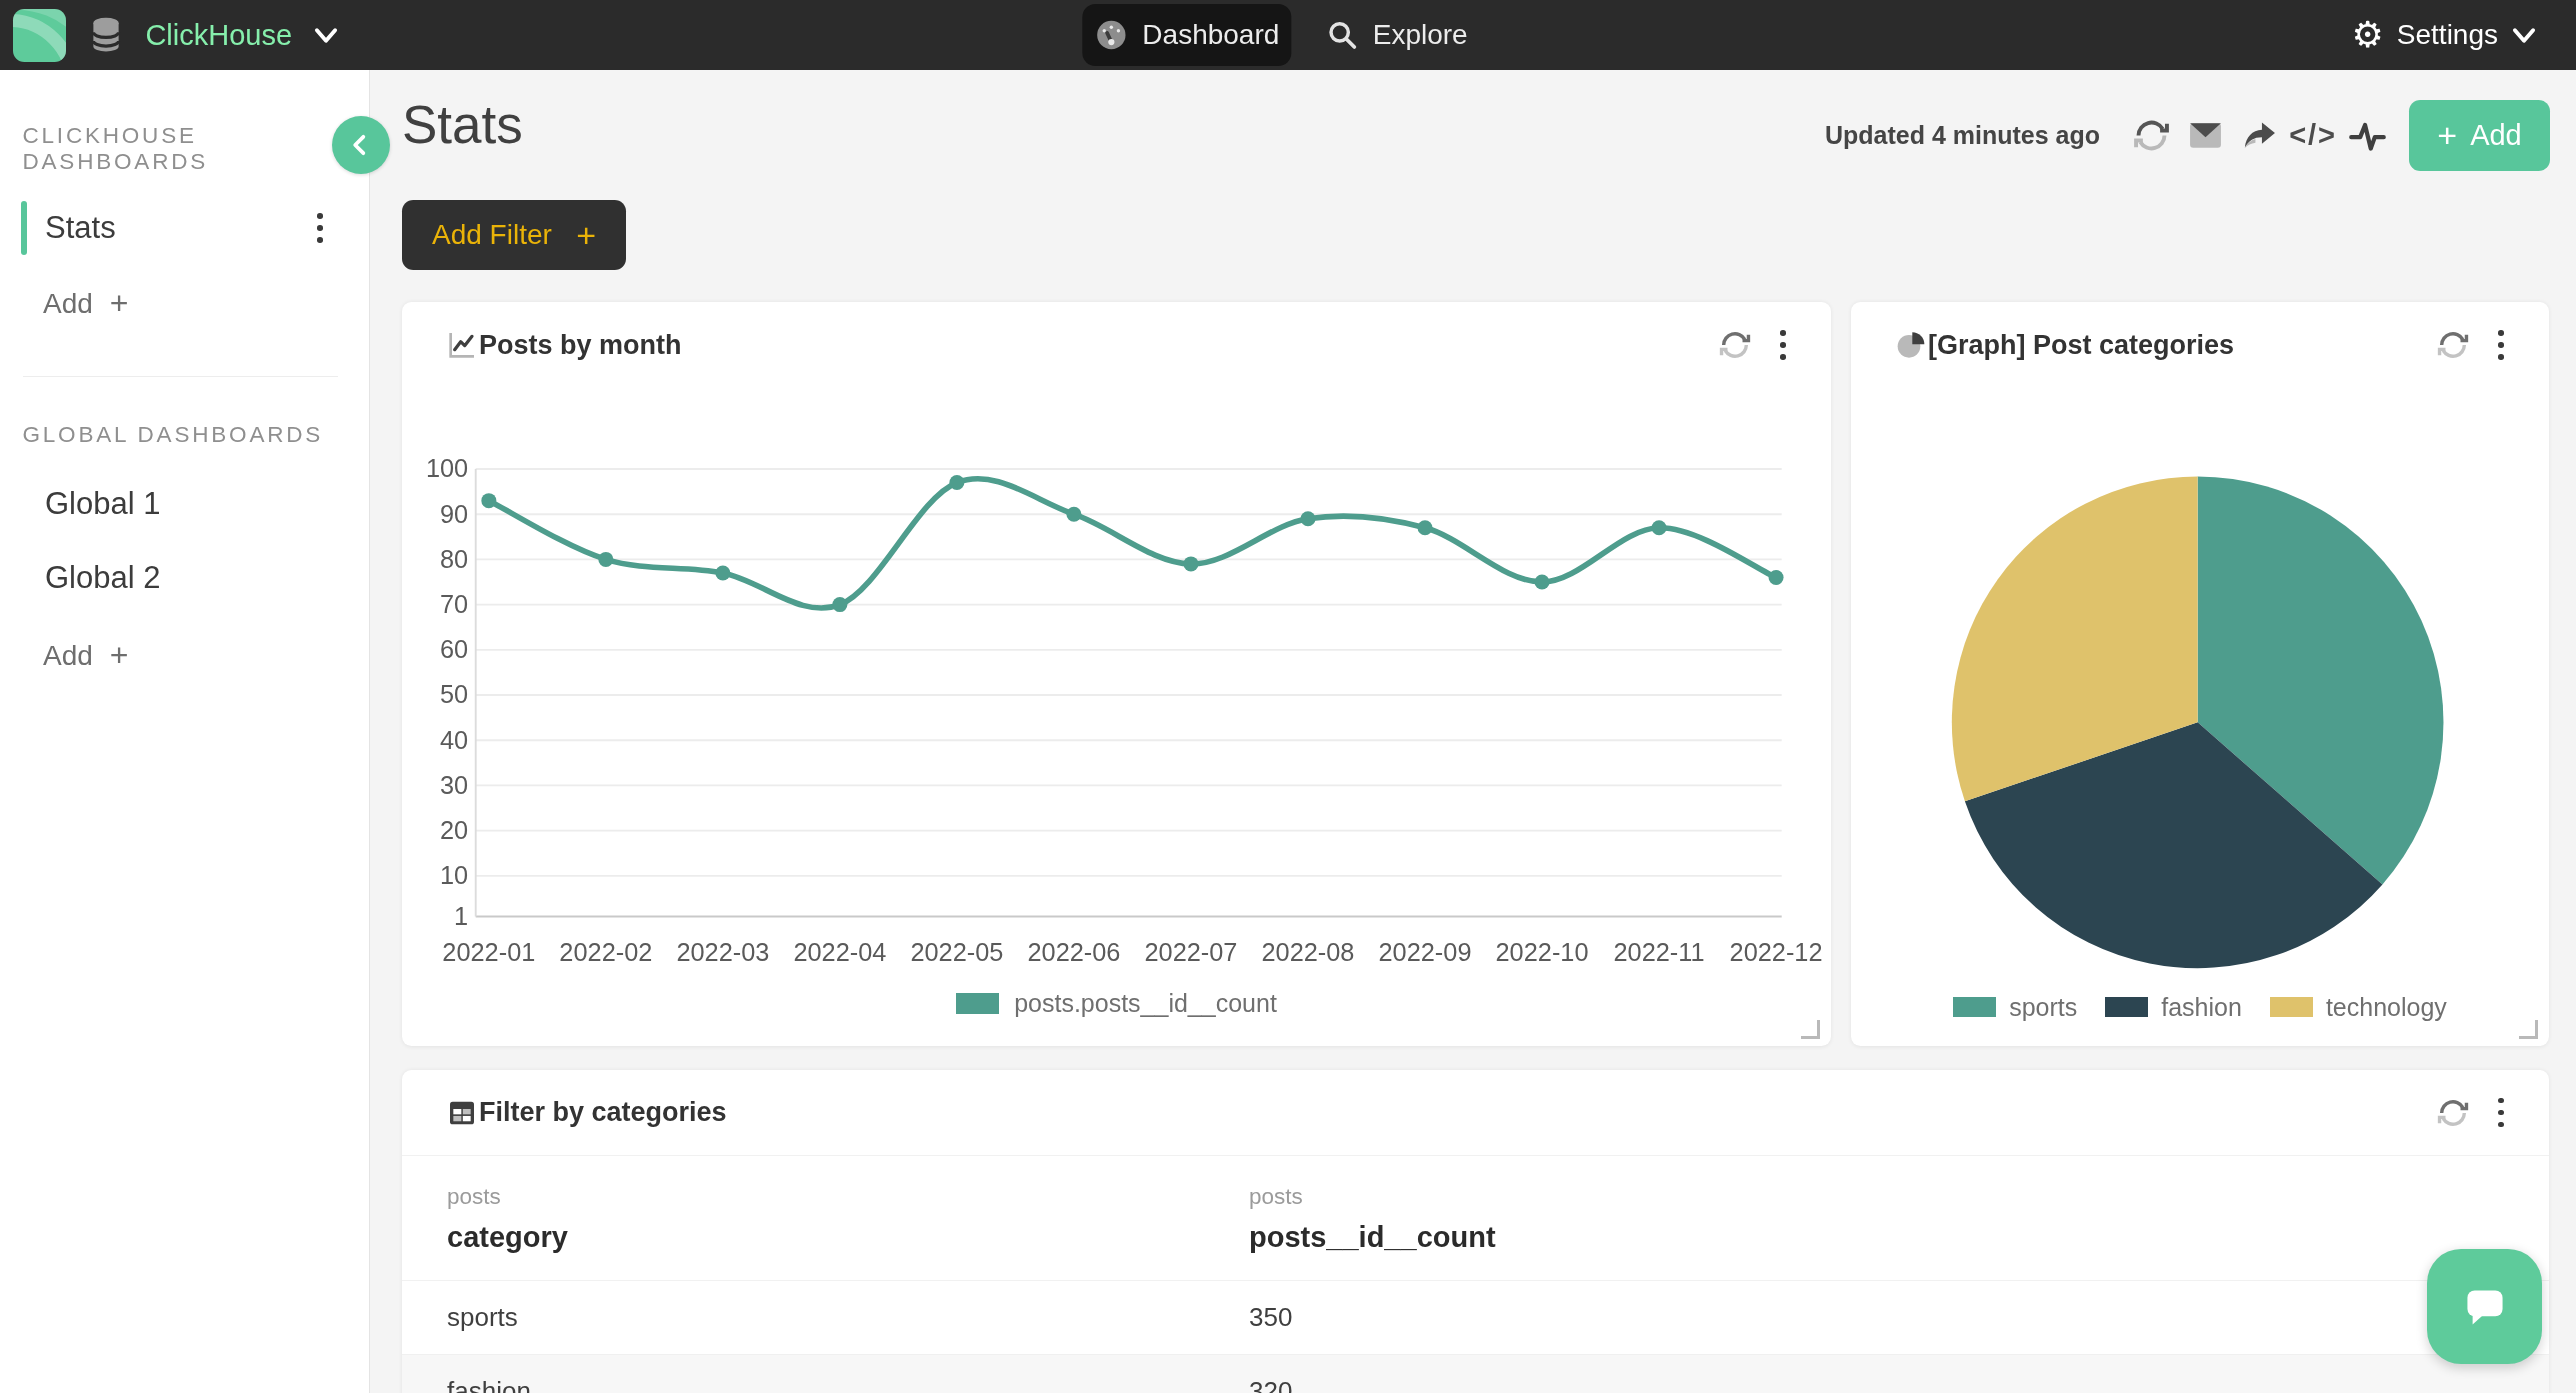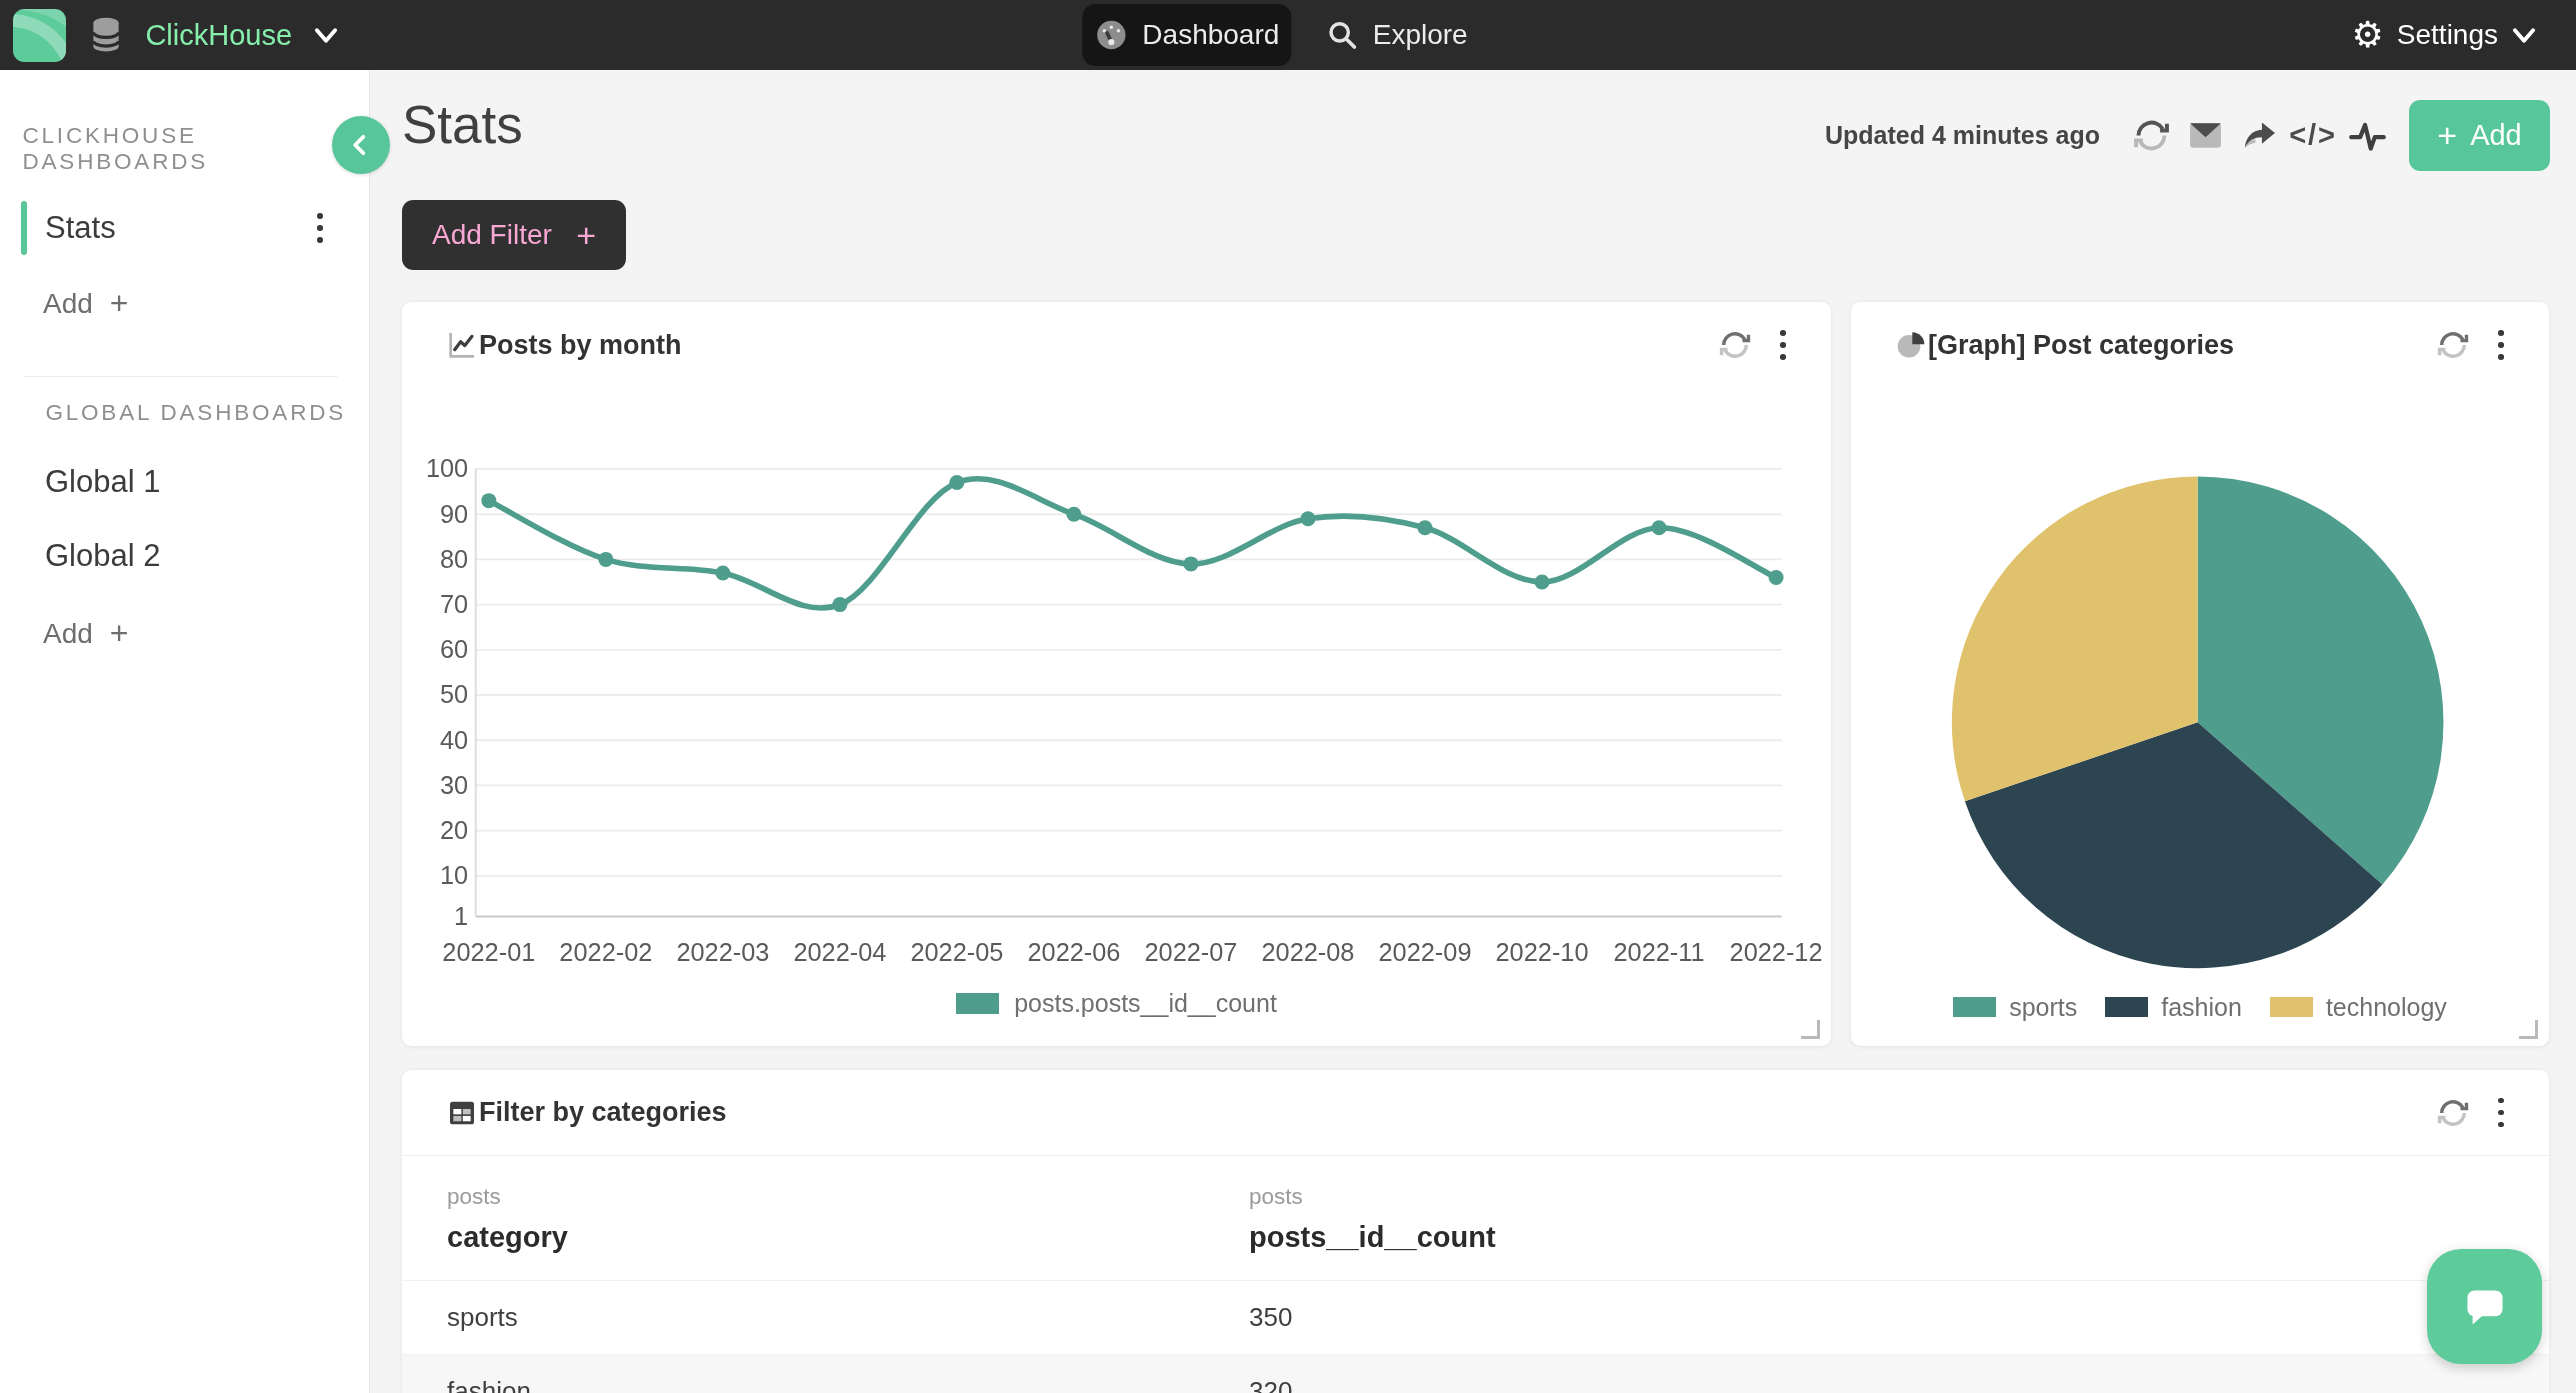--- a/index.html
+++ b/index.html
@@ -36,21 +36,21 @@
   .g-item { margin:38px 0 0 45px; font-size:31px; color:#3c3c3c; cursor:pointer; }
 
   
   .page-title { position:absolute; left:402px; top:94px; font-size:53px; font-weight:500; color:#404040; }
   .meta-row { position:absolute; top:100px; right:26px; height:71px; display:flex; align-items:center; }
   .updated { font-size:25px; font-weight:700; color:#454545; margin-right:24px; }
   .icon-btn { width:54px; height:54px; display:flex; align-items:center; justify-content:center; cursor:pointer; border-radius:7.5px; }
   .code-glyph { font-size:29px; font-weight:700; color:#4c4c4c; letter-spacing:1.9px; }
   .add-btn { margin-left:15px; width:141px; height:71px; background:#58c69b; border-radius:11.3px; color:#fff; font-size:29px; display:flex; align-items:center; justify-content:center; gap:13px; cursor:pointer; }
   .add-btn .plus { font-size:34px; font-weight:400; }
-  .add-filter { position:absolute; left:402px; top:200px; height:70px; background:#303030; border-radius:11.3px; color:#f9a8d4; font-size:28px; display:flex; align-items:center; gap:24.4px; padding:0 30px; cursor:pointer; }
+  .add-filter { position:absolute; left:402px; top:200px; height:70px; background:#303030; border-radius:11.3px; color:#eab308; font-size:28px; display:flex; align-items:center; gap:24.4px; padding:0 30px; cursor:pointer; }
   .add-filter .plus { font-size:34px; }
 
   
   .card { position:absolute; background:#fff; border-radius:9.4px; box-shadow:0 0.9px 4.7px rgba(0,0,0,.07); }
   .card-line  { left:402px;  top:302px;  width:1429px; height:744px; }
   .card-pie   { left:1851px; top:302px;  width:698px;  height:744px; }
   .card-table { left:402px;  top:1070px; width:2147px; height:488px; }
   .card-head { height:86px; display:flex; align-items:center; padding:0 44px; gap:1px; position:relative; z-index:5; }
   .card-title { font-size:27px; font-weight:700; color:#333; }
   .card-actions { margin-left:auto; display:flex; align-items:center; gap:28px; }
@@ -143,21 +143,21 @@
         <i></i>
         <i></i>
         <i></i>
       </span>
   </div>
   <div class="side-add">
     <span>Add</span>
     <span class="plus">+</span>
   </div>
   <div class="side-divider"></div>
-  <div class="side-heading" style="margin-top:23px;text-align:center;">GLOBAL DASHBOARDS</div>
+  <div class="side-heading" style="margin-top:45px;">GLOBAL DASHBOARDS</div>
   <div class="g-item">Global 1</div>
   <div class="g-item">Global 2</div>
   <div class="side-add" style="margin-top:41px;">
     <span>Add</span>
     <span class="plus">+</span>
   </div>
 </div>
 
 <div class="collapse-btn">
   <svg width="28" height="28" viewBox="0 0 24 24">

